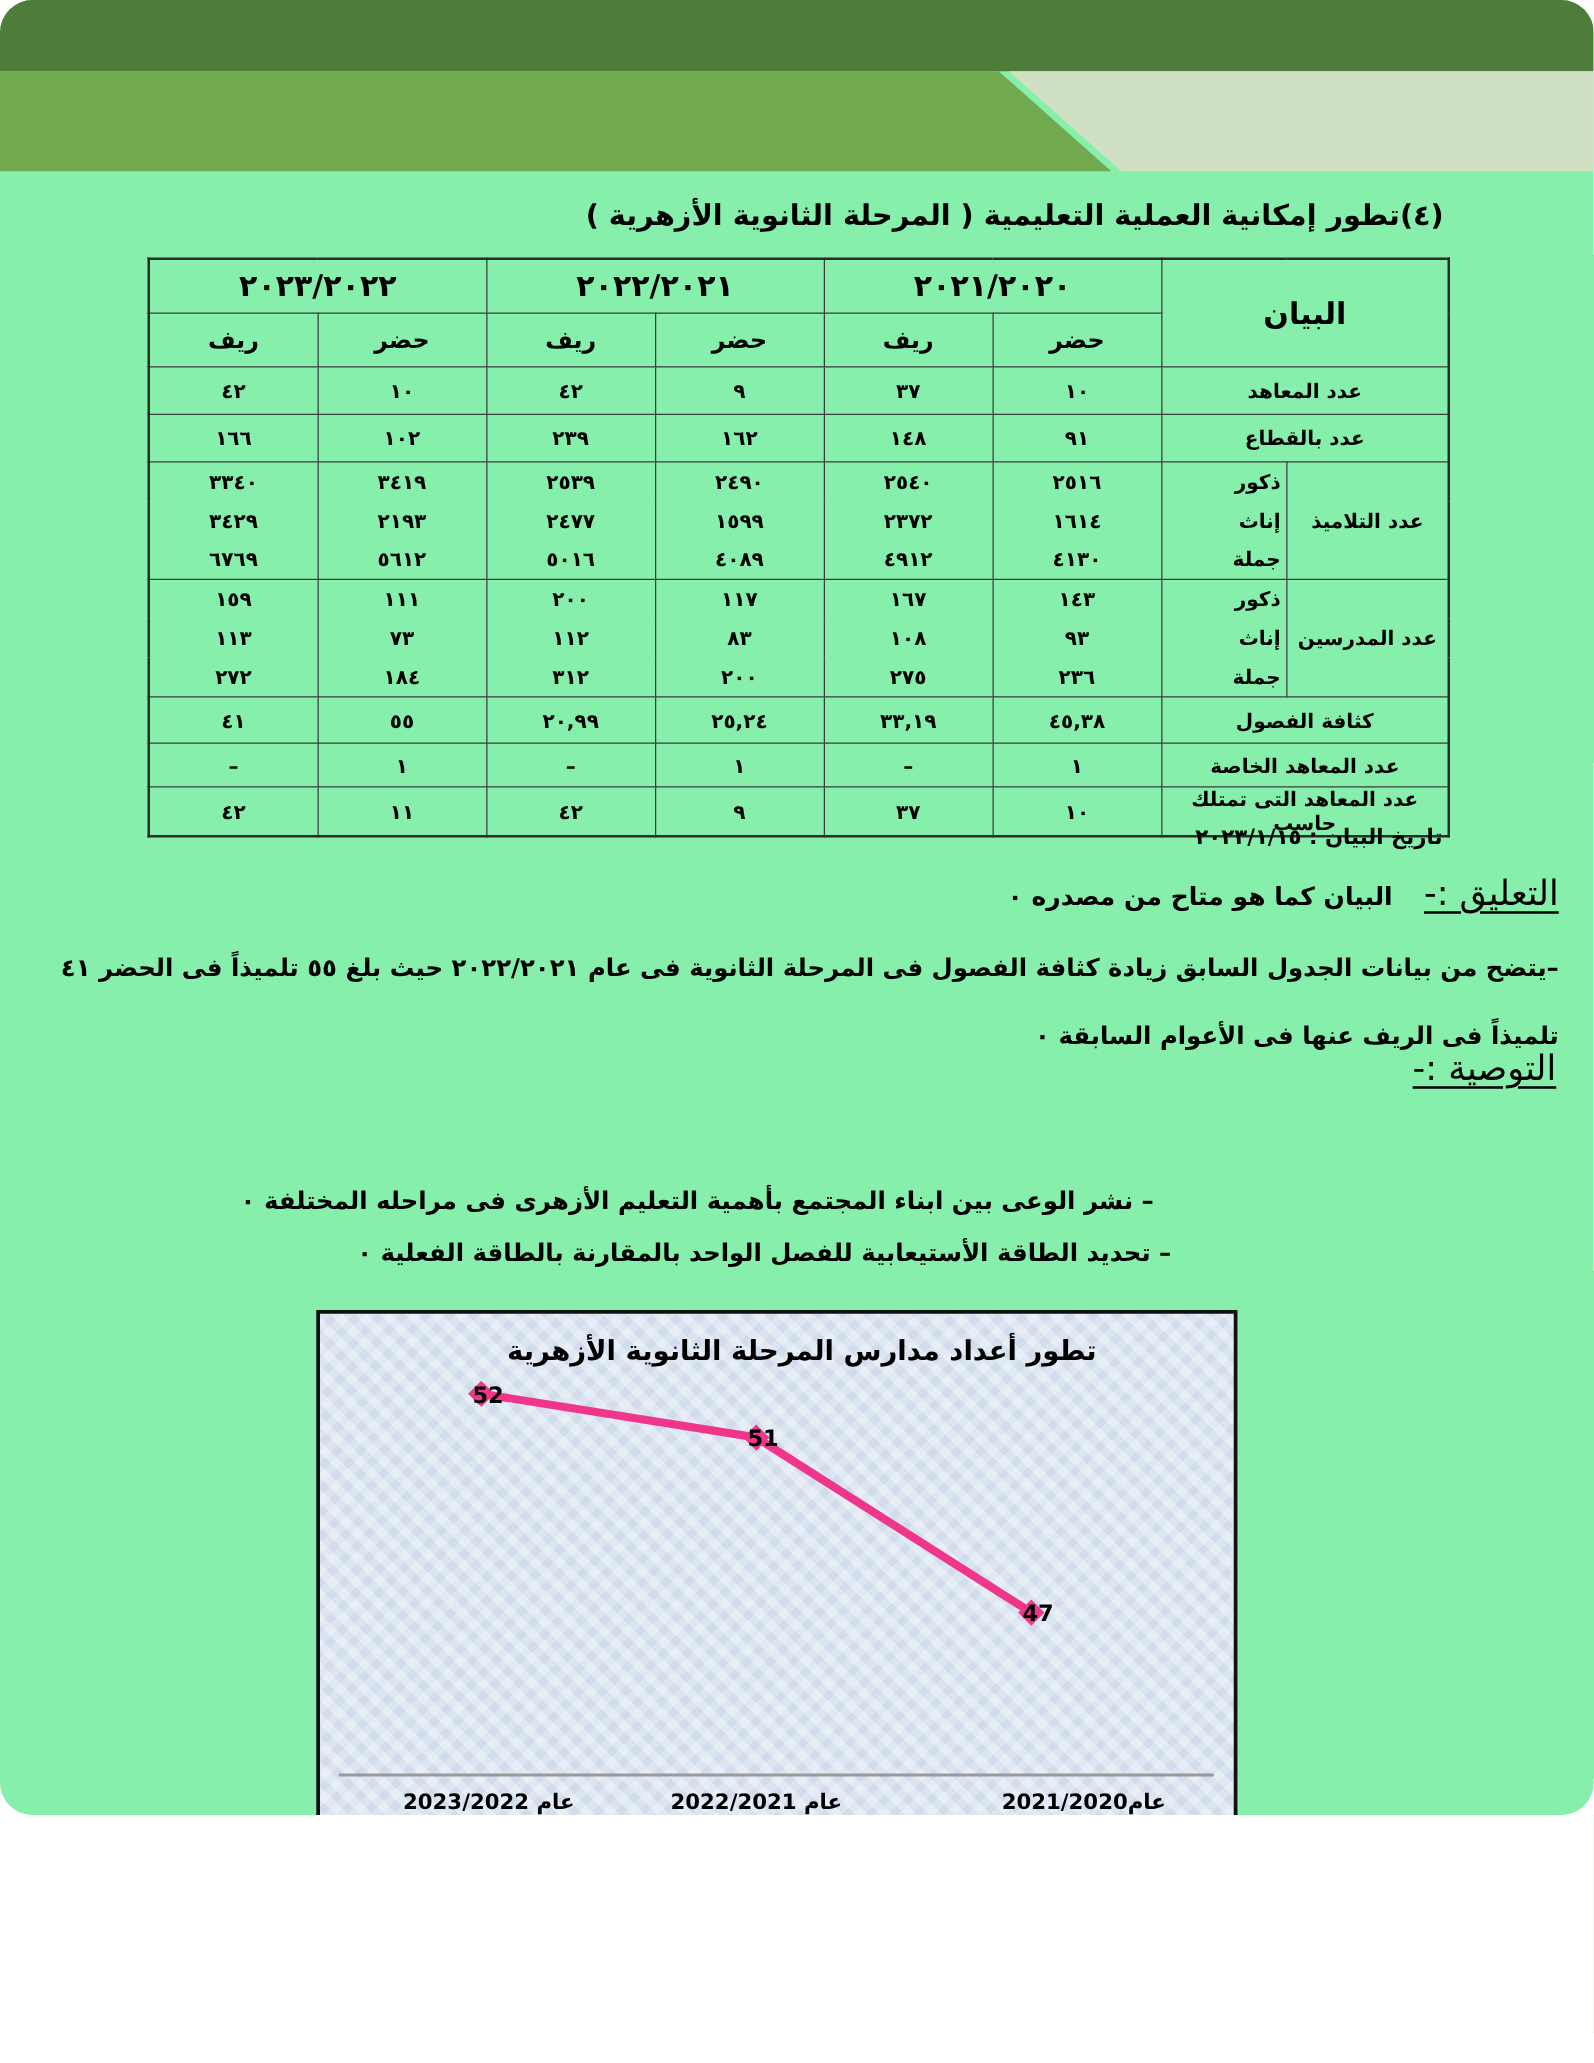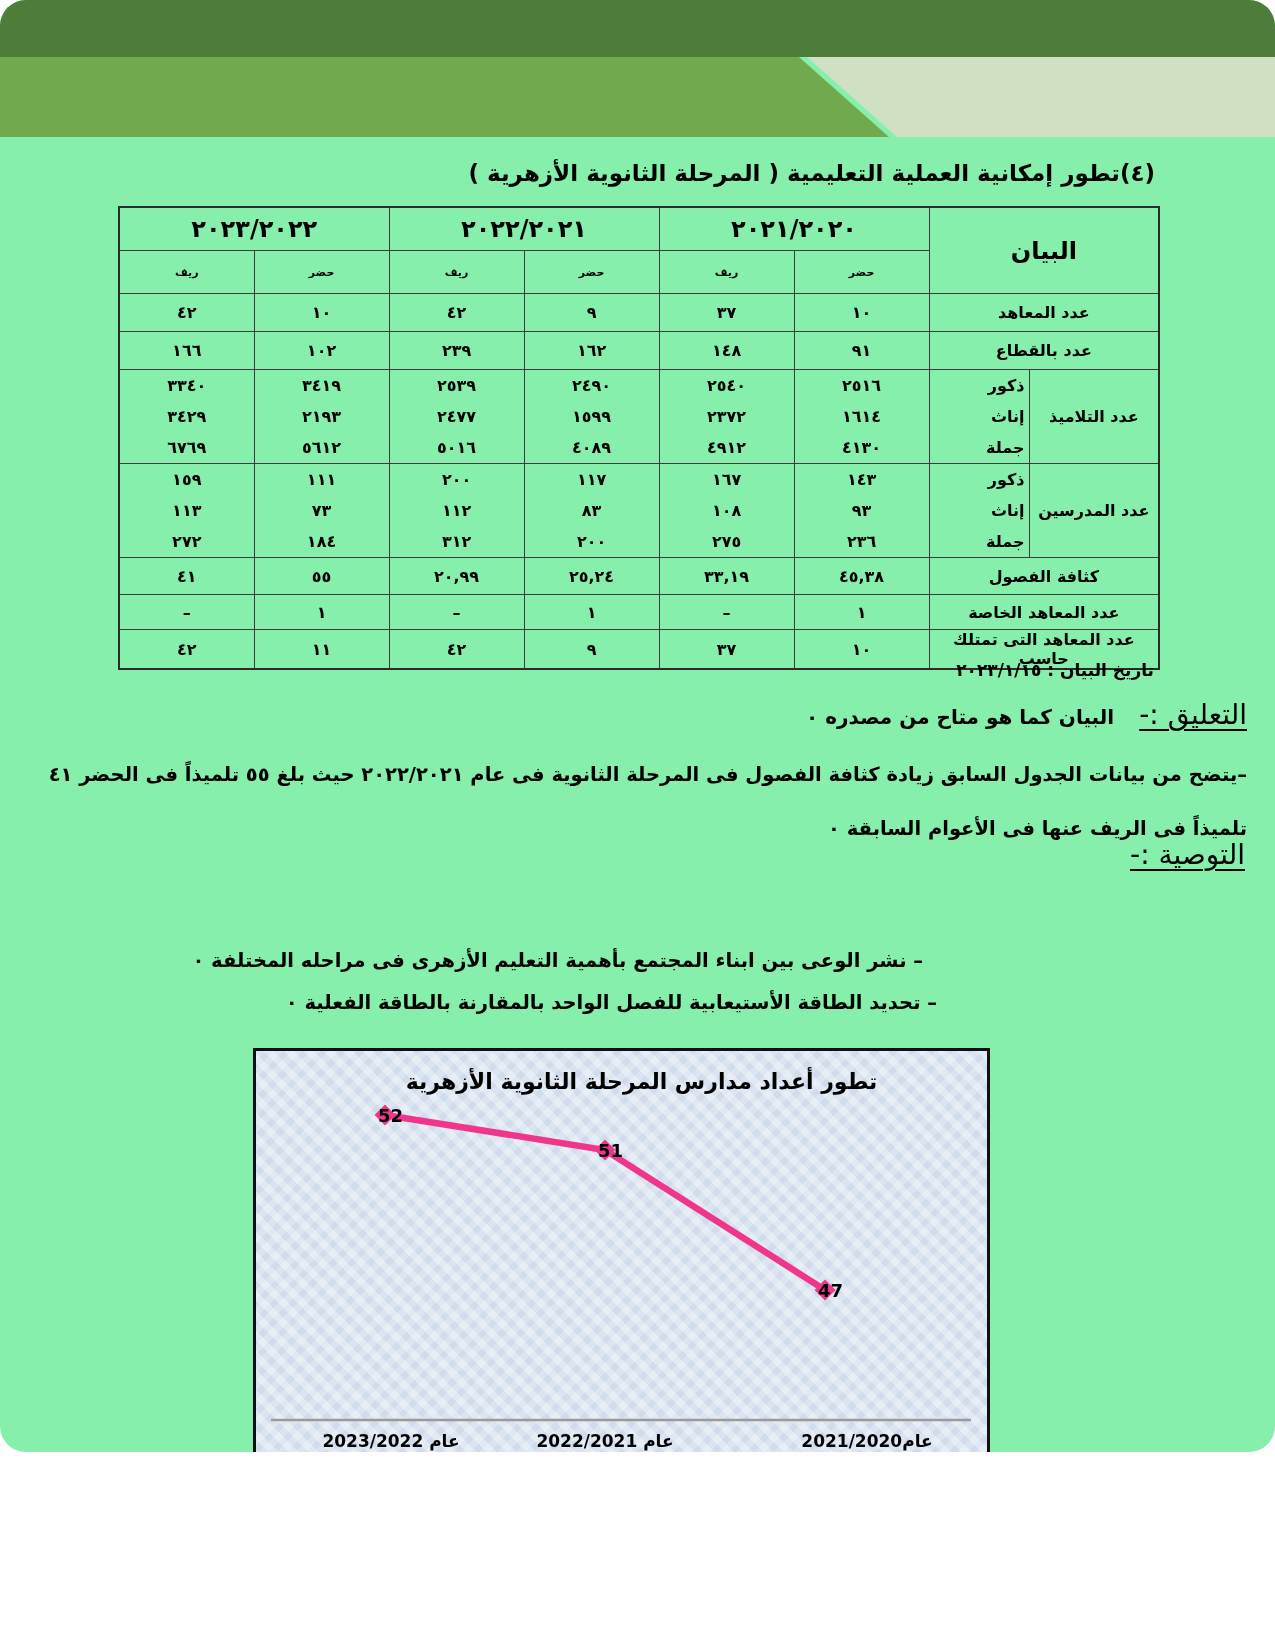--- a/index.html
+++ b/index.html
@@ -18,21 +18,21 @@
   table.stats{
     position:absolute;left:118px;top:206px;width:1040px;
     border-collapse:collapse;table-layout:fixed;direction:rtl;
     text-align:center;border:2.5px solid #2b2b2b;
   }
   table.stats th,table.stats td{
     border:1.6px solid #3c3c3c;font-weight:bold;padding:0 4px;
     font-size:16px;vertical-align:middle;
   }
   tr.head1 th{height:42px;font-size:24px;}
-  tr.head2 th{height:42px;font-size:11px;}
+  tr.head2 th{height:42px;font-size:19px;}
   td.lbl{font-size:17px;}
   td.sublbl{font-size:16px;text-align:right;padding-right:14px;}
   tr.simple td{height:37px;}
   tr.sub td{height:31px;border-top:none;border-bottom:none;}
   tr.sub-last td{border-bottom:1.6px solid #3c3c3c;}
   tr.dens td{height:36px;}
   tr.priv td{height:34px;}
   tr.comp td{height:36px;}
   
   .source-row{

